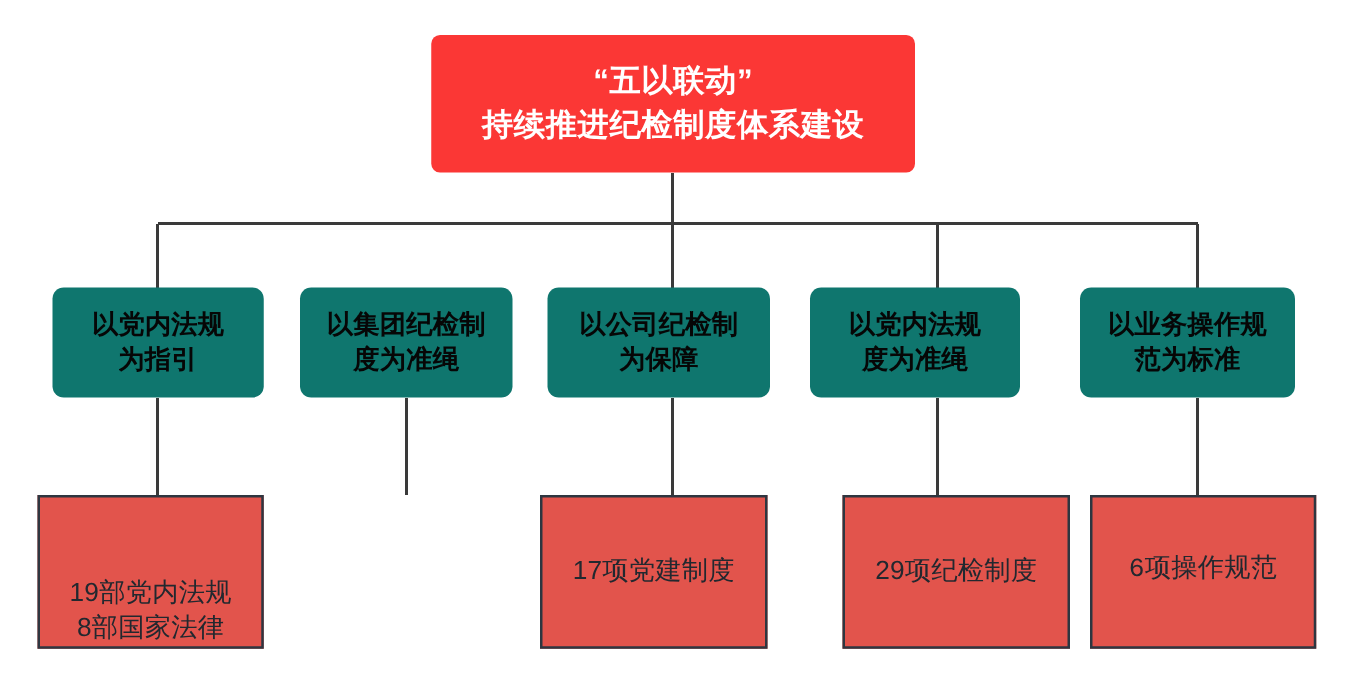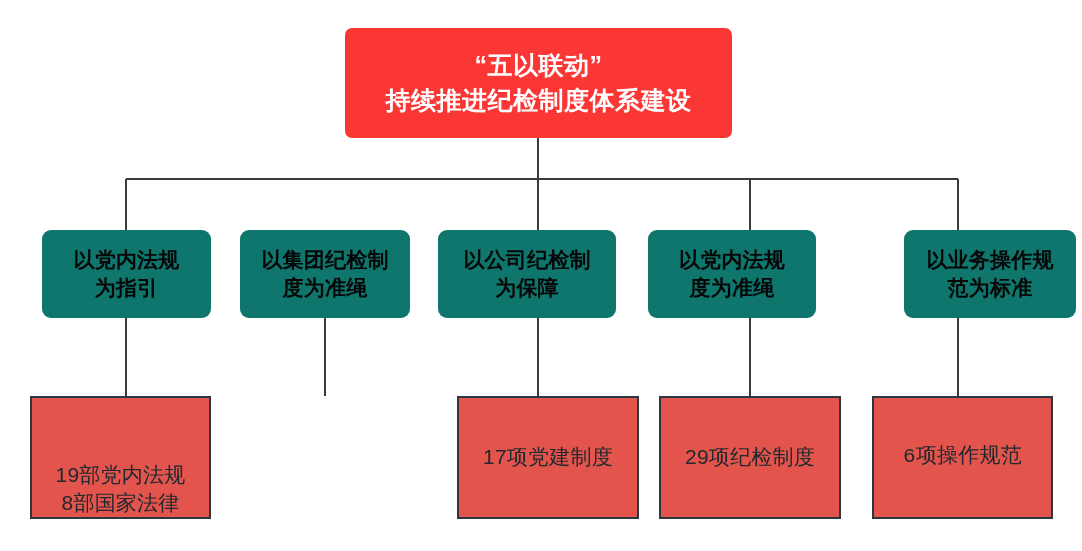--- a/index.html
+++ b/index.html
@@ -68,39 +68,39 @@
     color: #060606;
     font-size: 21px;
     font-weight: bold;
     line-height: 1.32;
     letter-spacing: 0.2px;
   }
   #cat-node-0 { left: 42px;  width: 169px; }
   #cat-node-1 { left: 240px; width: 170px; }
   #cat-node-2 { left: 438px; width: 178px; }
   #cat-node-3 { left: 648px; width: 168px; }
-  #cat-node-4 { left: 904px; width: 172px; }
+  #cat-node-4 { left: 864px; width: 172px; }
 
   
   .count-node {
     background: #E2544C;
     border: 2px solid #2E3640;
     height: 123px;
     top: 396px;
   }
   .count-node .node-label {
     color: #22282F;
     font-size: 21px;
     line-height: 1.34;
     letter-spacing: 0.2px;
   }
   #count-node-0 { left: 30px;  width: 181px; align-items: flex-end; }
   #count-node-1 { left: 234px; width: 182px; }
-  #count-node-2 { left: 457px; width: 182px; align-items: center; }
-  #count-node-3 { left: 659px; width: 182px; }
+  #count-node-2 { left: 432px; width: 182px; align-items: center; }
+  #count-node-3 { left: 674px; width: 182px; }
   #count-node-4 { left: 872px; width: 181px; font-family: Liberation Mono, monospace; }
 </style>
 </head>
 <body>
 
 <div id="diagram-root">
 
   <svg class="connectors" viewBox="0 0 1082 551" width="1082" height="551" aria-hidden="true">
     <g stroke="#3A3A3A" stroke-width="2.2" fill="none" shape-rendering="crispEdges">
 

